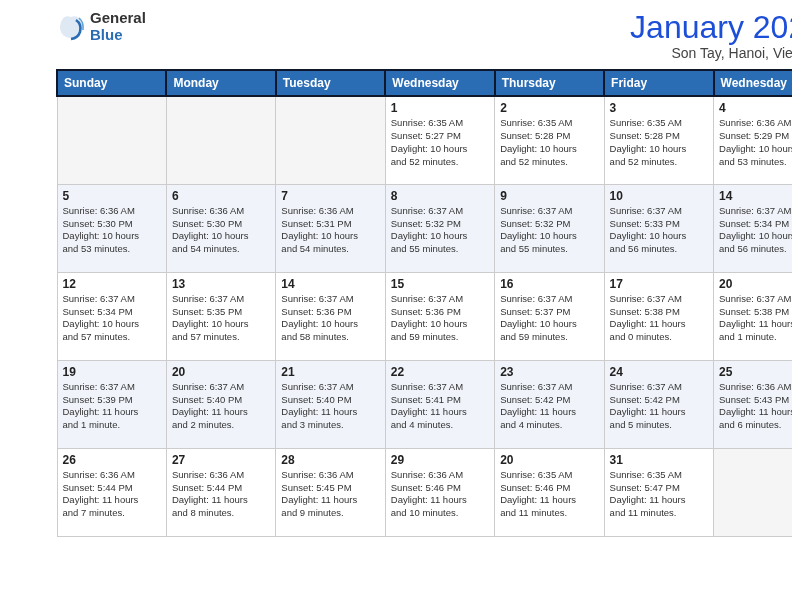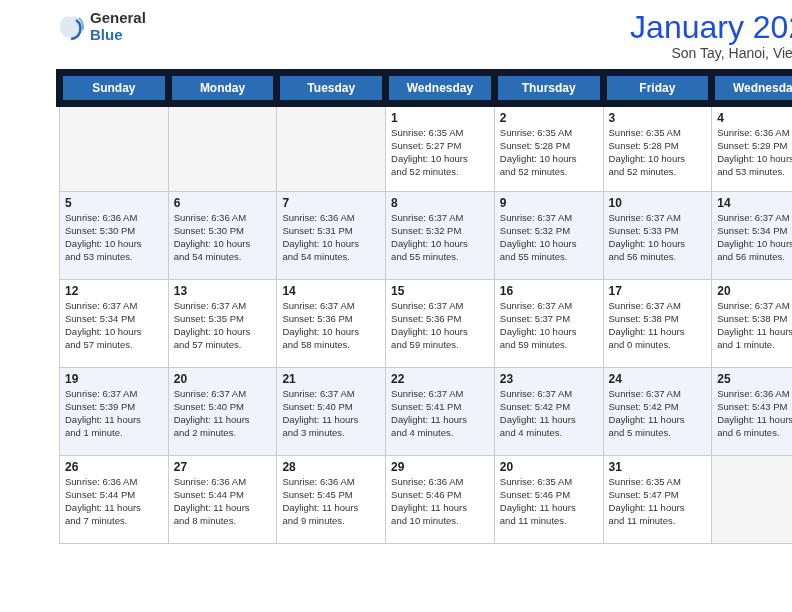--- a/index.html
+++ b/index.html
@@ -60,25 +60,25 @@
       color: #444;
     }
     .calendar {
       width: 100%;
       border-collapse: collapse;
       table-layout: fixed;
     }
     .calendar th {
       background: #2a6db5;
       color: #fff;
-      text-align: center;
+      text-align: left;
       padding: 5px 6px;
       font-size: 12px;
       font-weight: bold;
-      border: 7px solid #0f172a;
+      border: 2px solid #0f172a;
     }
     .calendar td {
       vertical-align: top;
       border: 1px solid #ccc;
       padding: 4px 5px;
       height: 88px;
       background: #fff;
       font-size: 10px;
       color: #333;
     }

